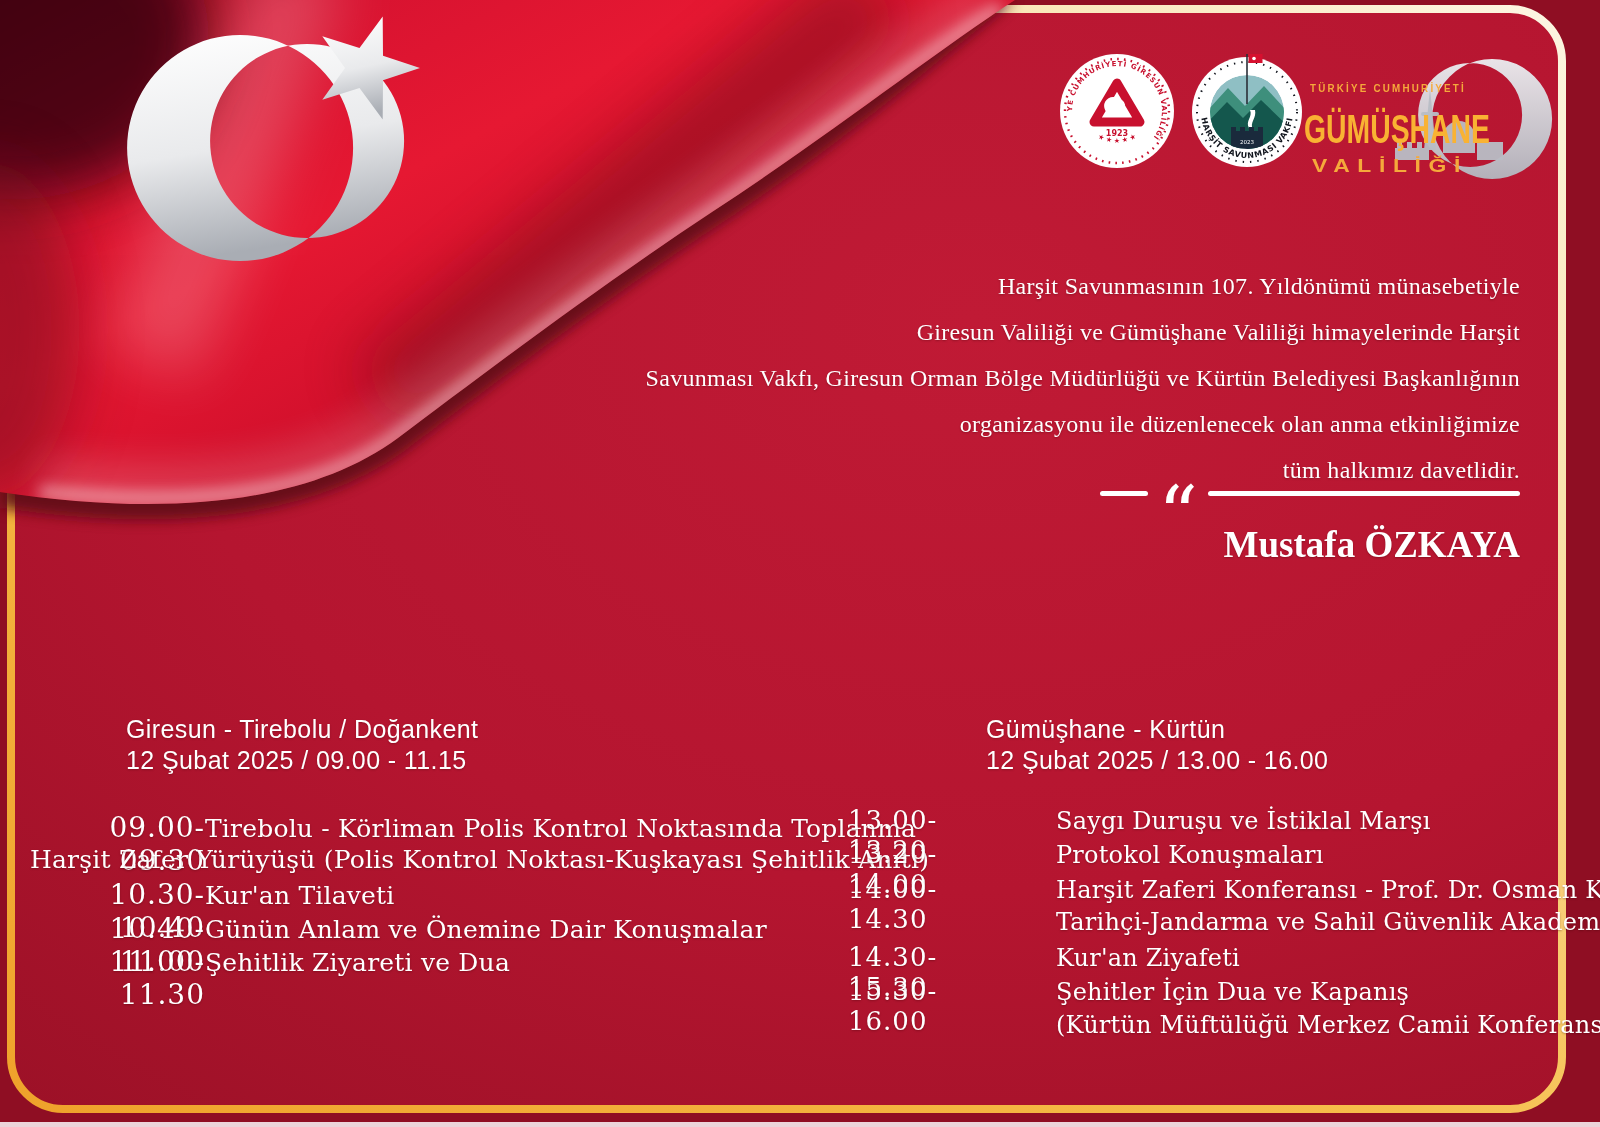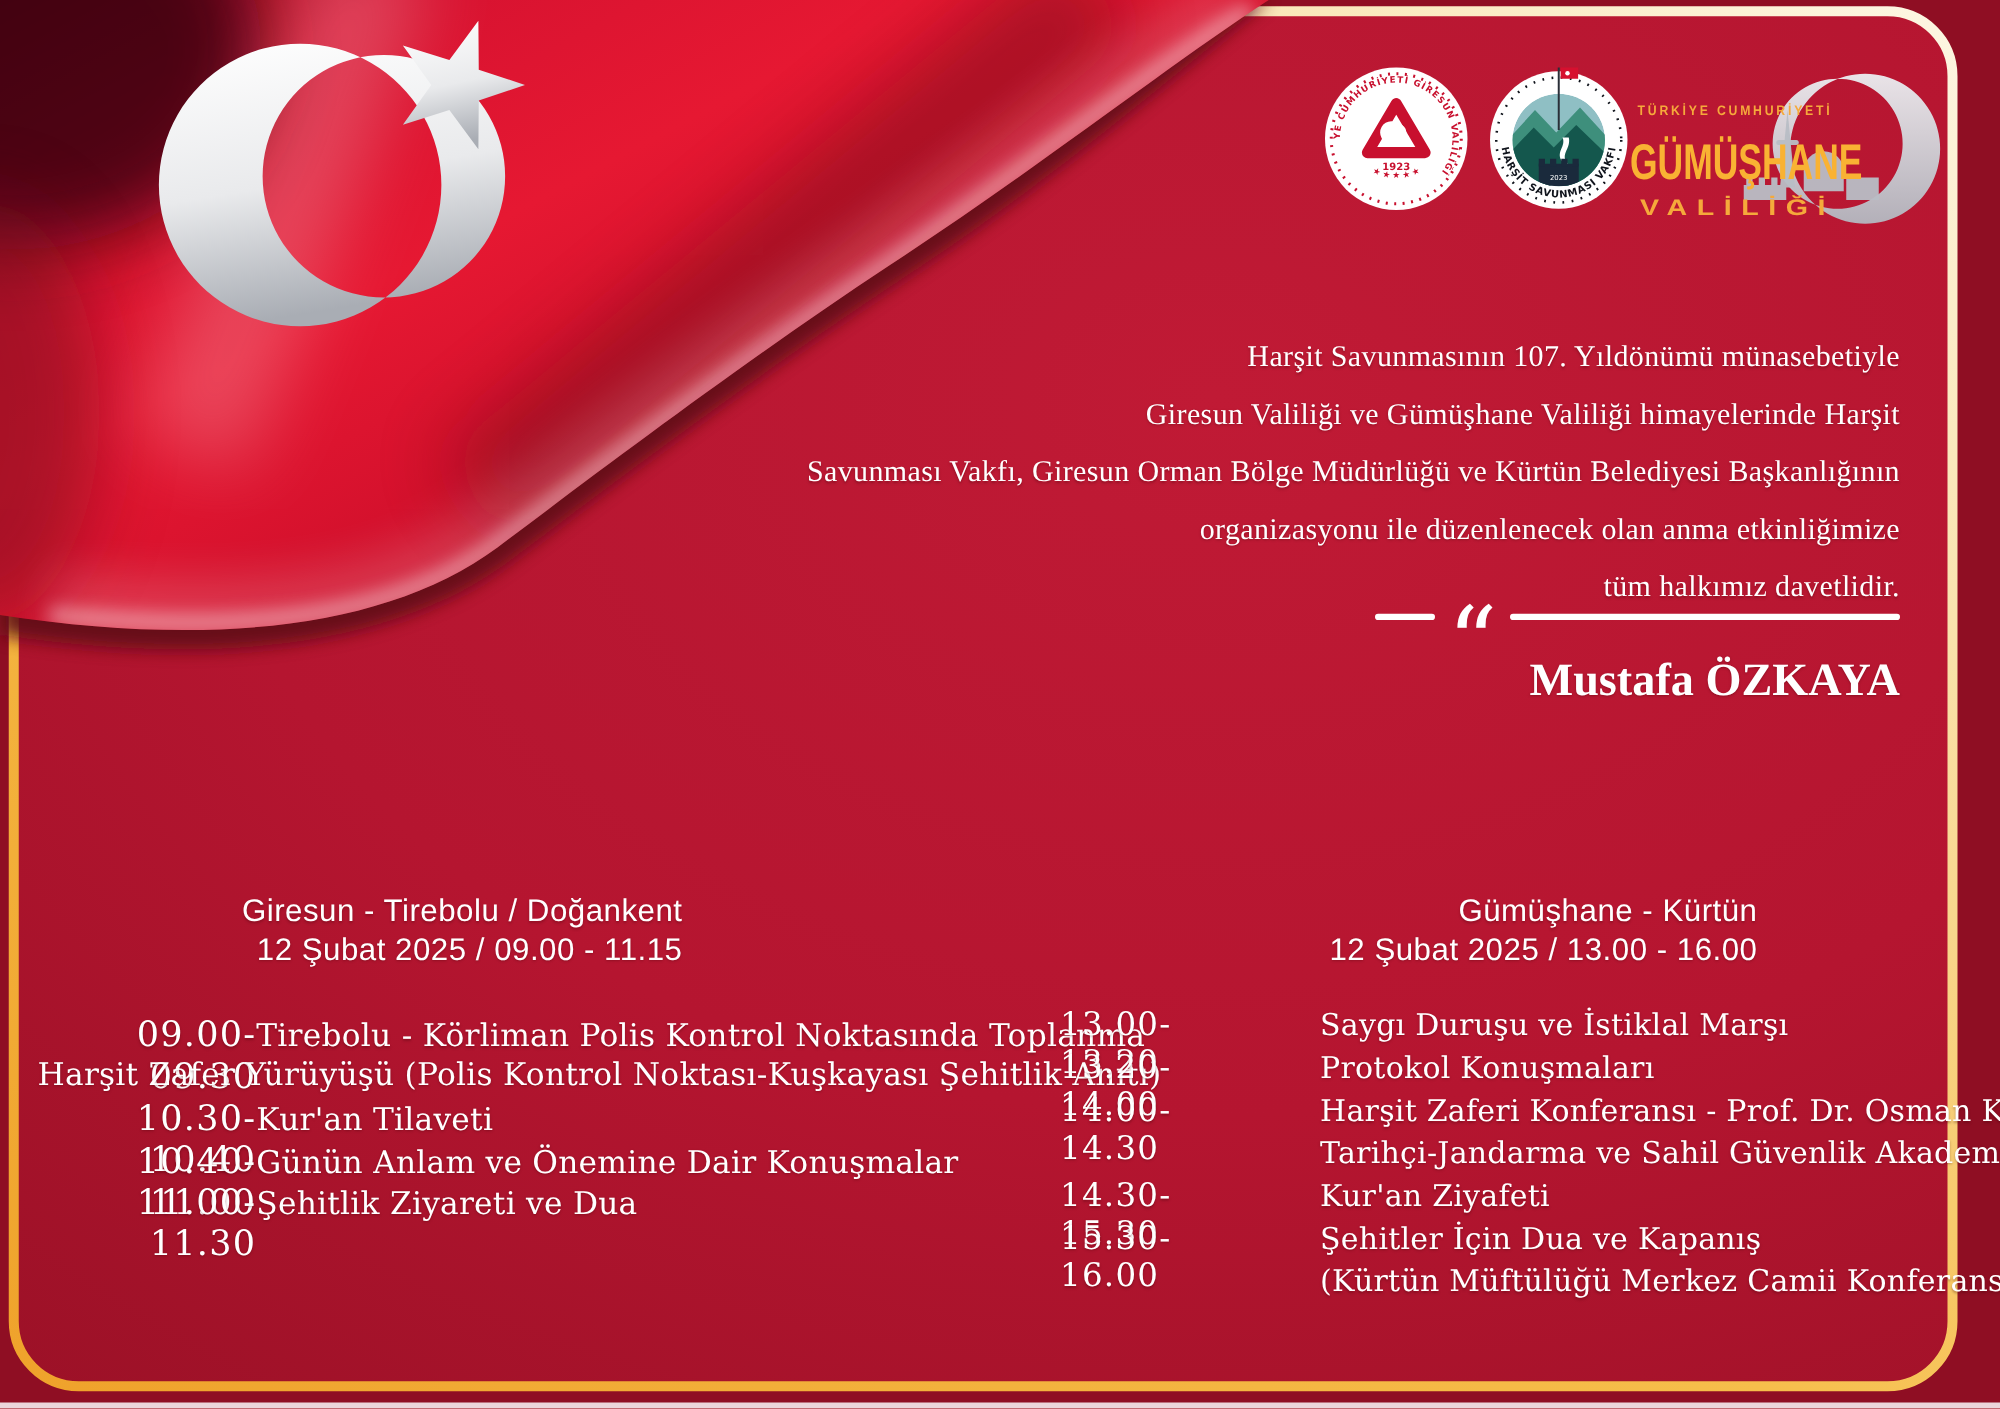--- a/index.html
+++ b/index.html
@@ -38,21 +38,21 @@
   .signature{
     position:absolute; top:520px; right:80px; text-align:right; color:#fff;
     font-family:"Liberation Serif","DejaVu Serif",serif;
     text-shadow:0 1px 2px rgba(60,0,10,.35);
   }
   .sig-title{font-size:31px; line-height:45px;}
   .sig-name{font-size:37px; line-height:49px;font-weight:bold;}
 
   
   .prog-header{
-    position:absolute; width:420px; text-align:right; color:#ffffff;
+    position:absolute; width:420px; text-align:left; color:#ffffff;
     font-family:"Liberation Sans",sans-serif; font-size:25px; line-height:31px;
     letter-spacing:.4px; font-weight:500;
     text-shadow:0 1px 2px rgba(60,0,10,.3);
   }
   .ph-left{left:126px; top:714px;}
   .ph-right{left:986px; top:714px;}
 
   
   .sched{
     position:absolute; color:#ffffff;

